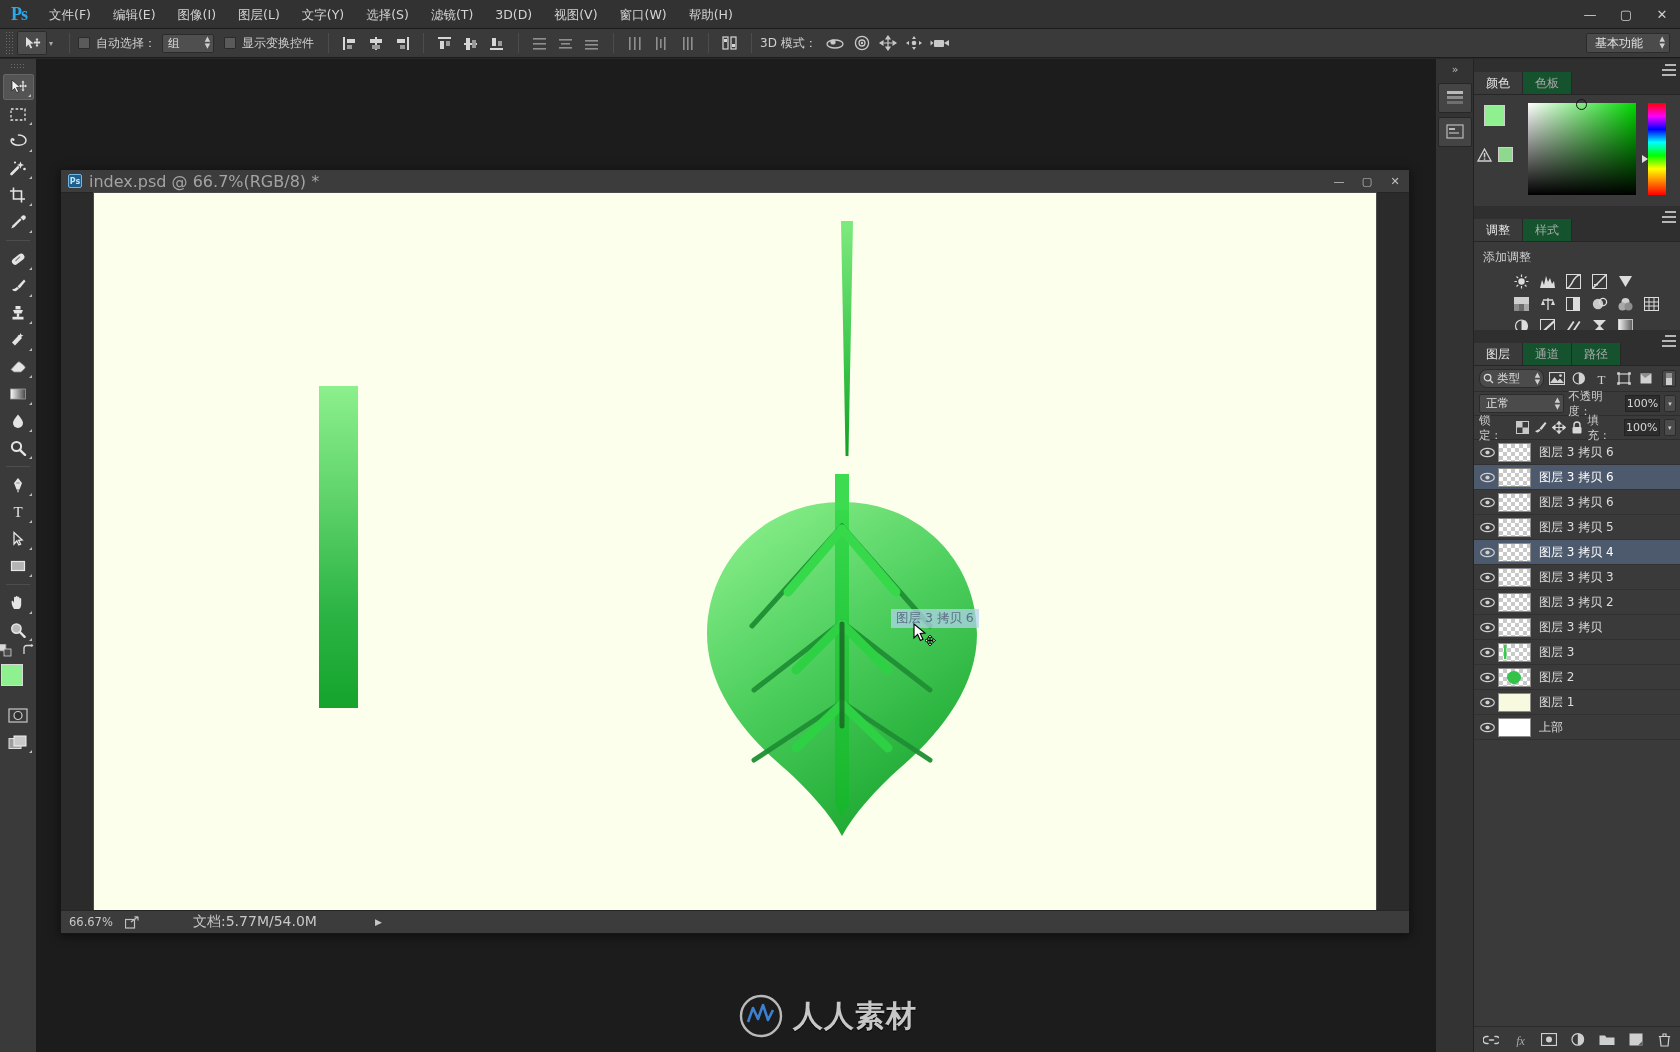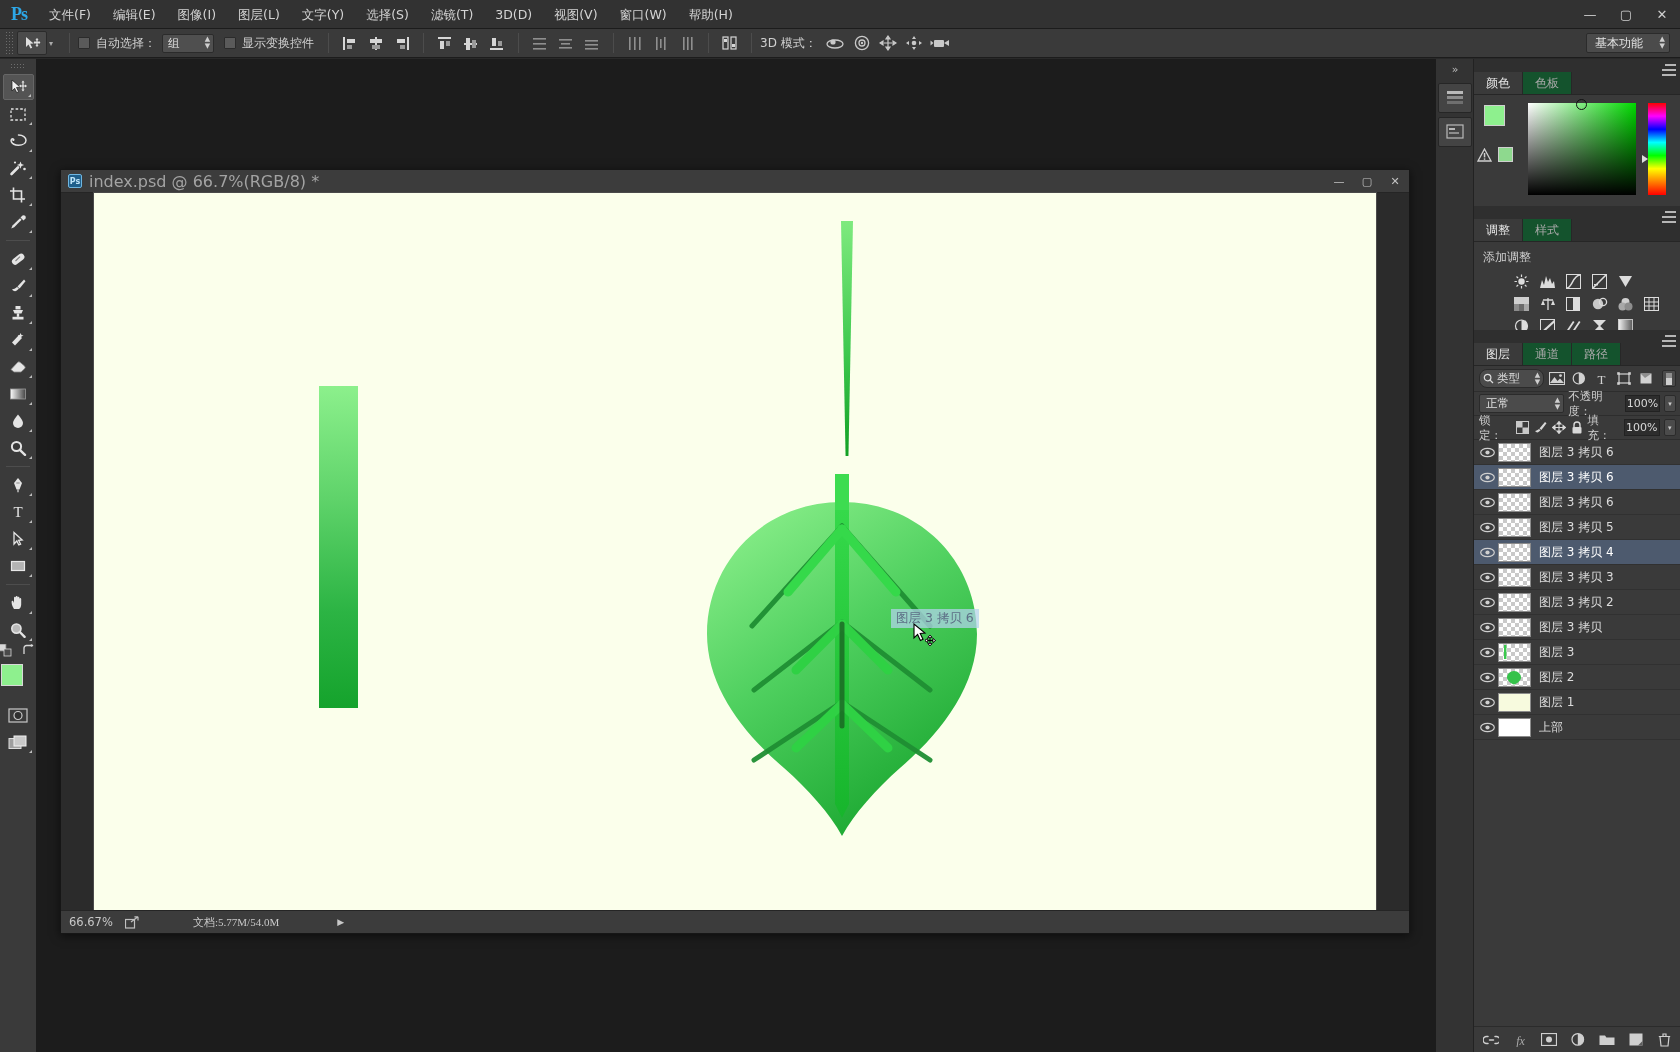--- a/index.html
+++ b/index.html
@@ -141,21 +141,21 @@
     position: relative; width: 1282px; height: 718px;
     background: #fbffeb; overflow: hidden;
     box-shadow: 0 0 0 1px #4a4a4a;
   }
   .statusbar {
     position: absolute; left: 0; bottom: 0; width: 1348px; height: 23px;
     background: #3c3c3c; border-top: 1px solid #252525;
     display: flex; align-items: center; padding-left: 8px; gap: 8px;
   }
   .sb-zoom { font-size: 11.5px; color: #c8c8c8; min-width: 48px; }
-  .sb-doc { font-size: 11px; color: #c8c8c8; margin-left: 46px; font-family: Liberation Serif, serif; }
+  .sb-doc { font-size: 14px; color: #c8c8c8; margin-left: 46px; }
   .sb-arrow { color: #c8c8c8; font-size: 9px; margin-left: 50px; }
 
   
   .grad-bar {
     position: absolute; left: 225px; top: 193px; width: 39px; height: 322px;
     background: linear-gradient(180deg, #8cf08c 0%, #5fd36a 35%, #2cb444 70%, #15a32c 100%);
   }
   .stem {
     position: absolute; left: 747px; top: 28px; width: 12px; height: 235px;
     background: linear-gradient(180deg, #7eea7e 0%, #3fc94f 55%, #12a024 100%);
@@ -1242,14 +1242,21 @@
       </div>
       <div class="pb-ico">
         <svg width="13" height="14" class="svgw">
             <path d="M2 3.5 H11 L10 13 H3 Z" fill="none" stroke="#cfcfcf" stroke-width="1.2"></path>
             <path d="M0.8 3.5 H12.2 M5 1 H8 V3.5 H5 Z" stroke="#cfcfcf" stroke-width="1.2" fill="none"></path>
           </svg>
       </div>
     </div>
   </div>
 
+  <div class="watermark">
+    <svg width="46" height="46" class="svgw">
+      <circle cx="23" cy="23" r="20" fill="none" stroke="#b9b9b9" stroke-width="2.4"></circle>
+      <path d="M10 29 L15 15 L20 26 L25 12 L30 27 L35 17" fill="none" stroke="#3d7fd0" stroke-width="2.6" stroke-linejoin="round"></path>
+    </svg>
+    <div class="wm-text">人人素材</div>
+  </div>
 
 </div>
 
 </body></html>

